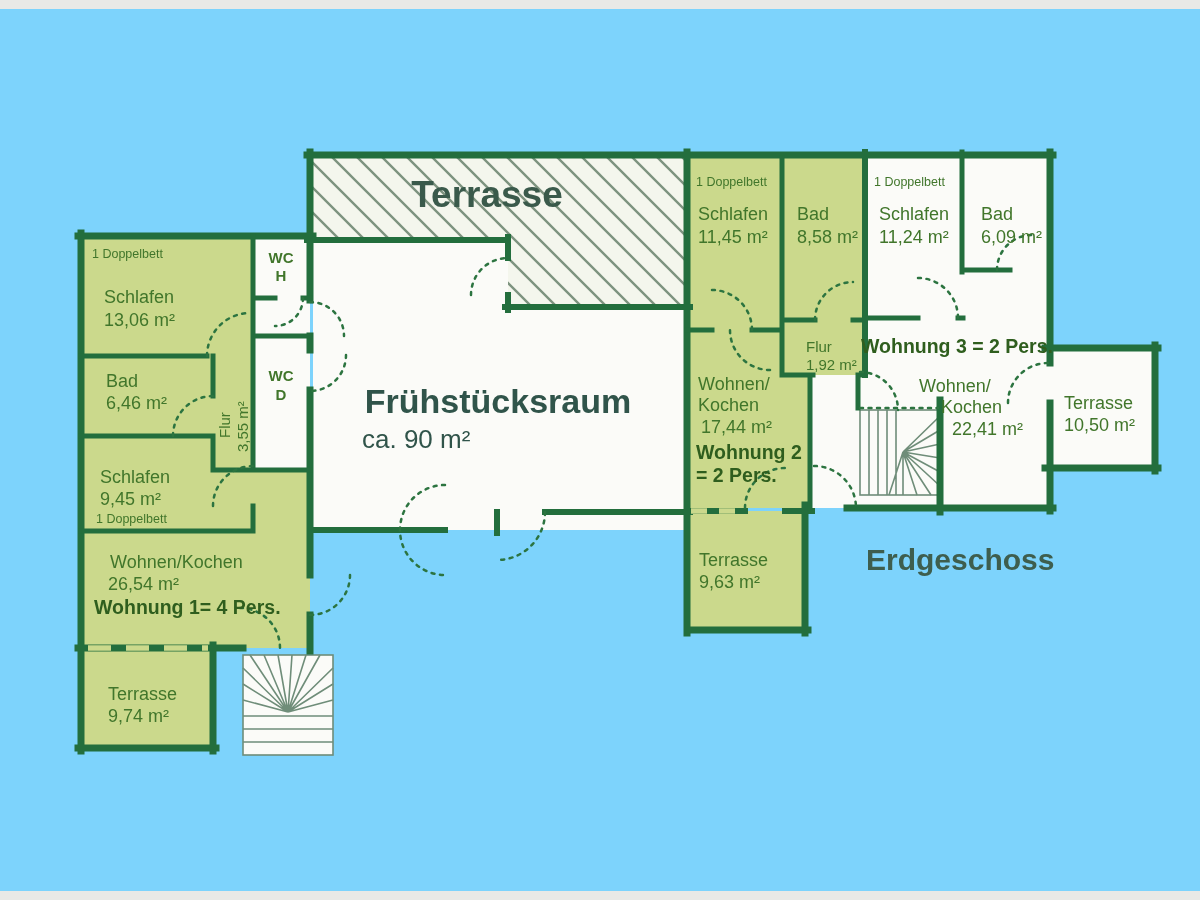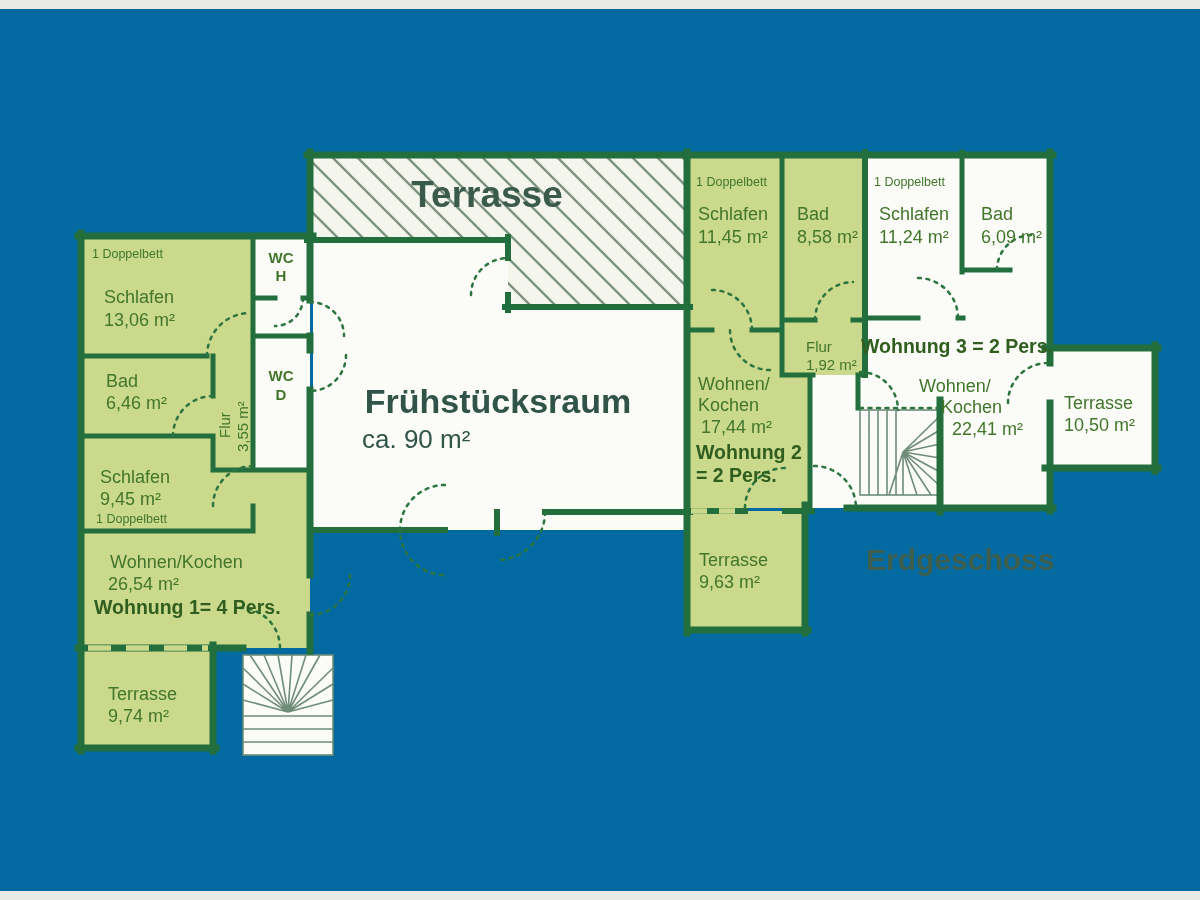--- a/index.html
+++ b/index.html
@@ -1,16 +1,16 @@
 <!DOCTYPE html>
 <html><head>
 <meta charset="utf-8">
 <style>
   html,body{margin:0;padding:0;background:#f6f6f3;}
-  .stage{position:relative;width:1200px;height:900px;background:#0369a1;overflow:hidden;}
+  .stage{position:relative;width:1200px;height:900px;background:#7dd3fc;overflow:hidden;}
   .strip{position:absolute;left:0;width:1200px;height:9px;background:#e9e9e6;}
   svg{position:absolute;left:0;top:0;}
   text{font-family:"Liberation Sans",sans-serif;}
   .rt  {font-size:18px; fill:#41762b;}
   .rts {font-size:12.5px; fill:#41762b;}
   .rtb {font-size:19.5px; font-weight:bold; fill:#2f5e1e;}
   .wc  {font-size:15px; font-weight:bold; fill:#41762b; text-anchor:middle;}
   .vfl {font-size:15px; fill:#41762b;}
   .big {font-size:37px; font-weight:bold; fill:#3a5a4b; text-anchor:middle;}
   .frb {font-size:34px; font-weight:bold; fill:#30544a; text-anchor:middle;}

